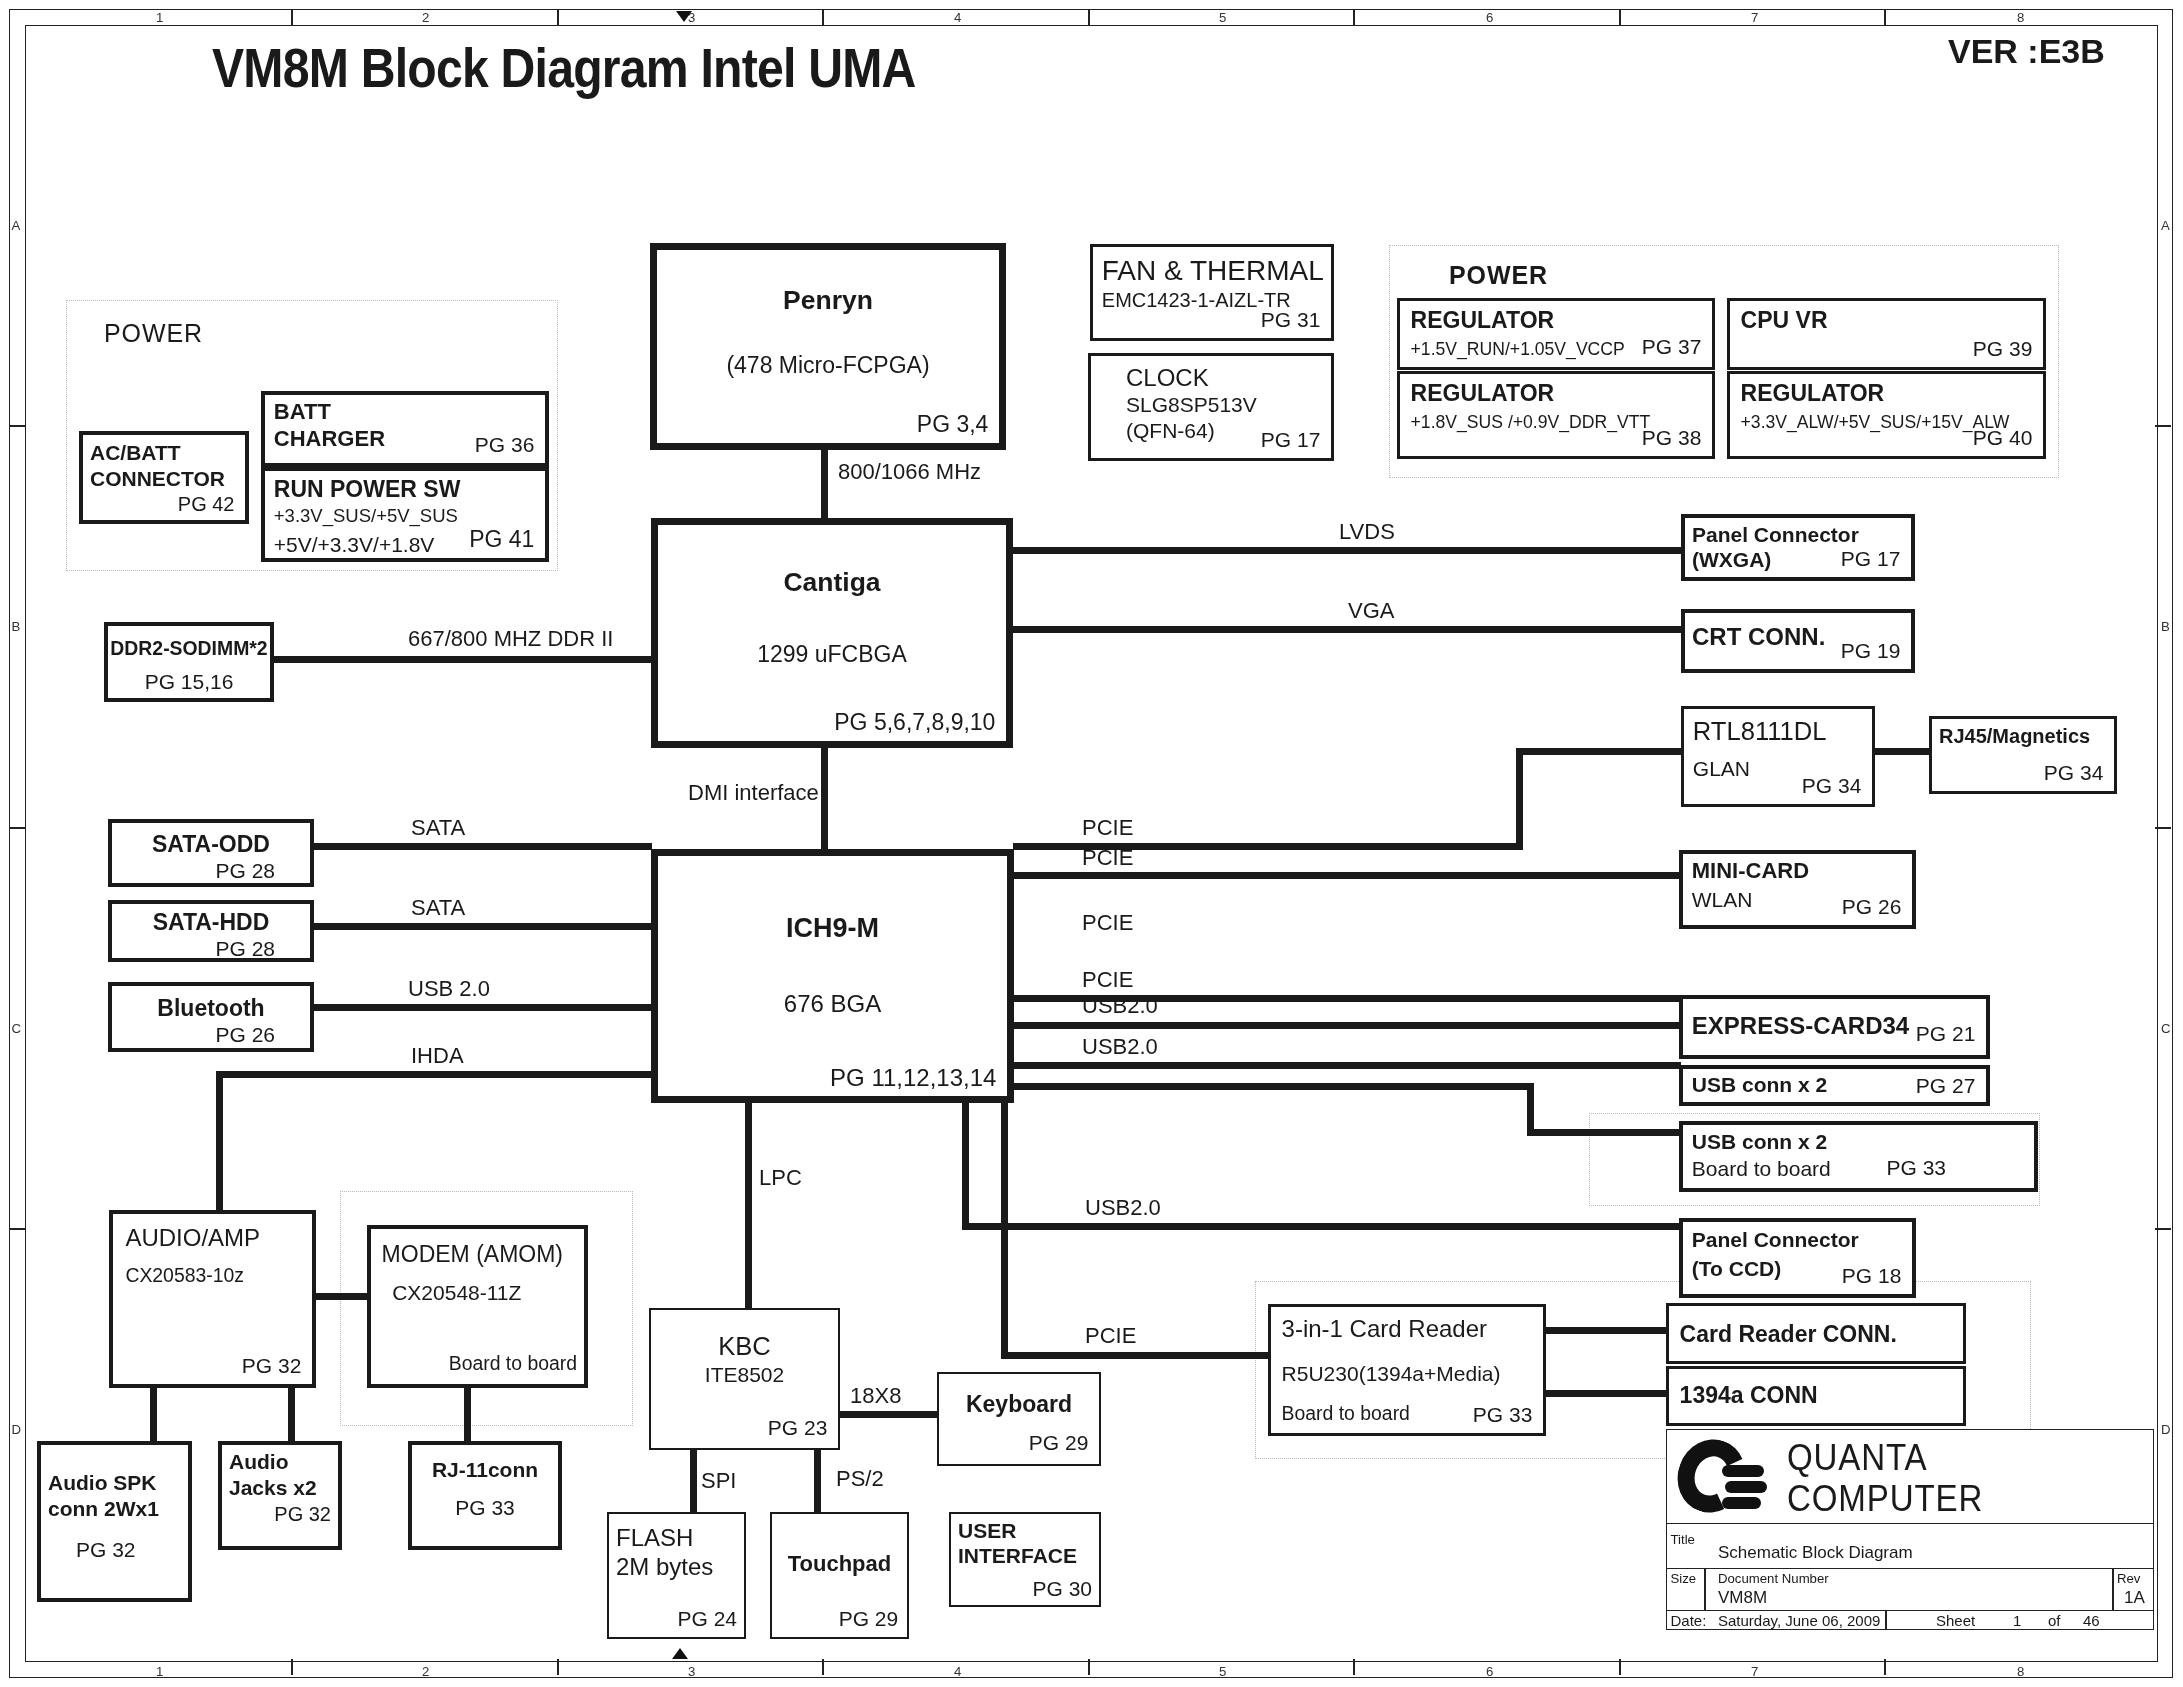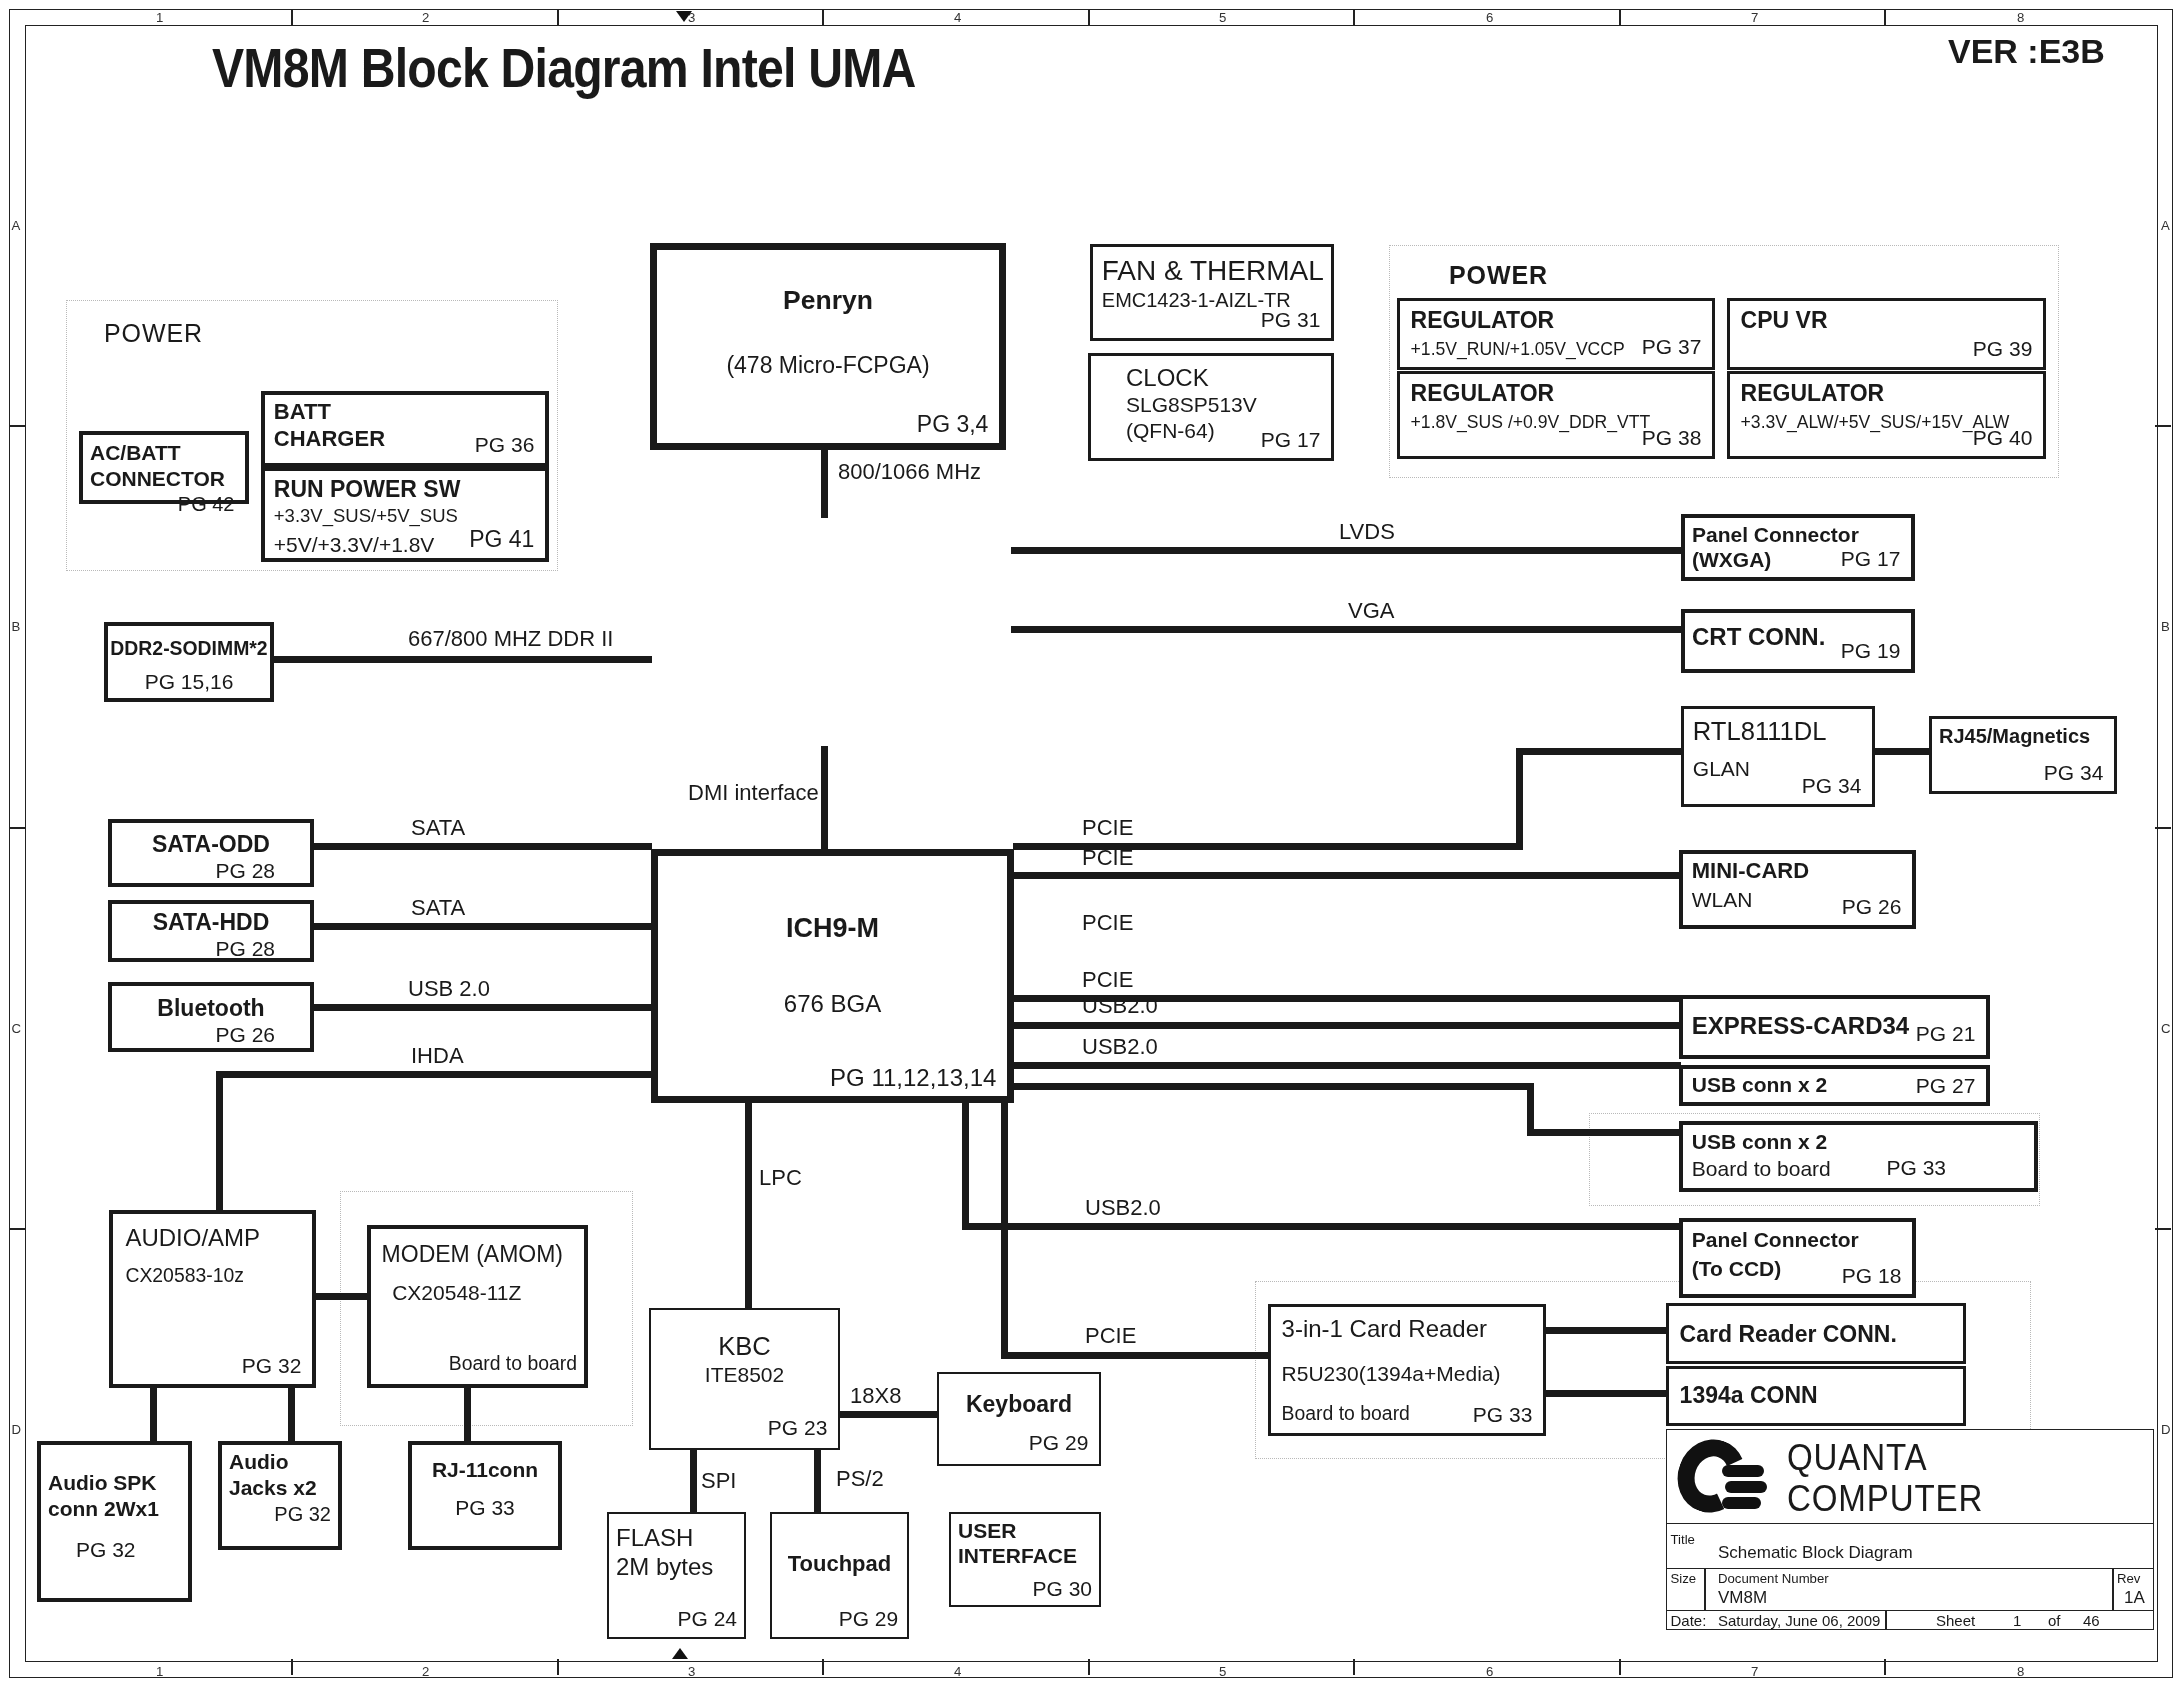--- a/index.html
+++ b/index.html
@@ -161,21 +161,21 @@
   <div class="net" style="left:1082px;top:967px;">PCIE</div>
   <div class="net" style="left:1082px;top:993px;">USB2.0</div>
   <div class="net" style="left:1082px;top:1034px;">USB2.0</div>
   <div class="net" style="left:1085px;top:1195px;">USB2.0</div>
   <div class="net" style="left:1085px;top:1323px;">PCIE</div>
   <div class="net" style="left:759px;top:1165px;">LPC</div>
   <div class="net" style="left:850px;top:1383px;">18X8</div>
   <div class="net" style="left:701px;top:1468px;">SPI</div>
   <div class="net" style="left:836px;top:1466px;">PS/2</div>
 
-  <div class="blk" style="left:79px;top:431px;width:170px;height:73px;padding:5.3px 7px;">
+  <div class="blk" style="left:79px;top:431px;width:170px;height:93px;padding:5.3px 7px;">
     <span class="b" style="font-size:21px;">AC/BATT</span>
     <span class="b" style="font-size:21px;">CONNECTOR</span>
     <span style="font-size:20px;text-align:right;padding-right:3.5px;">PG 42</span>
   </div>
 
   <div class="blk" style="left:261px;top:391px;width:288px;height:76px;padding:4.4px 8.8px;">
     <span class="b" style="font-size:22px;">BATT</span>
     <span class="b" style="font-size:22px;">CHARGER</span>
     <span class="pgabs">PG 36</span>
   </div>
@@ -222,20 +222,25 @@
     <span style="font-size:17.6px;margin-top:4.4px;">+1.8V_SUS /+0.9V_DDR_VTT</span>
     <span class="pgabs">PG 38</span>
   </div>
 
   <div class="blk bw4" style="left:1727px;top:371px;width:319px;height:88px;padding:5.3px 10.6px;">
     <span class="b" style="font-size:23px;">REGULATOR</span>
     <span style="font-size:17.6px;margin-top:4.4px;">+3.3V_ALW/+5V_SUS/+15V_ALW</span>
     <span class="pgabs">PG 40</span>
   </div>
 
+  <div class="blk bw8" style="left:651px;top:518px;width:362px;height:230px;">
+    <span class="b c" style="font-size:26.5px;margin-top:41px;">Cantiga</span>
+    <span class="c" style="font-size:23px;margin-top:42px;">1299 uFCBGA</span>
+    <span class="pgabs" style="font-size:23px;">PG 5,6,7,8,9,10</span>
+  </div>
 
   <div class="blk" style="left:104px;top:622px;width:170px;height:80px;">
     <span class="b c" style="font-size:19.4px;margin-top:10.6px;">DDR2-SODIMM*2</span>
     <span class="c" style="font-size:21px;margin-top:8.8px;">PG 15,16</span>
   </div>
 
   <div class="blk" style="left:1681px;top:514px;width:234px;height:67px;padding:3.5px 7px;">
     <span class="b" style="font-size:21px;">Panel Connector</span>
     <span class="b" style="font-size:21px;">(WXGA)</span>
     <span class="pgabs">PG 17</span>

